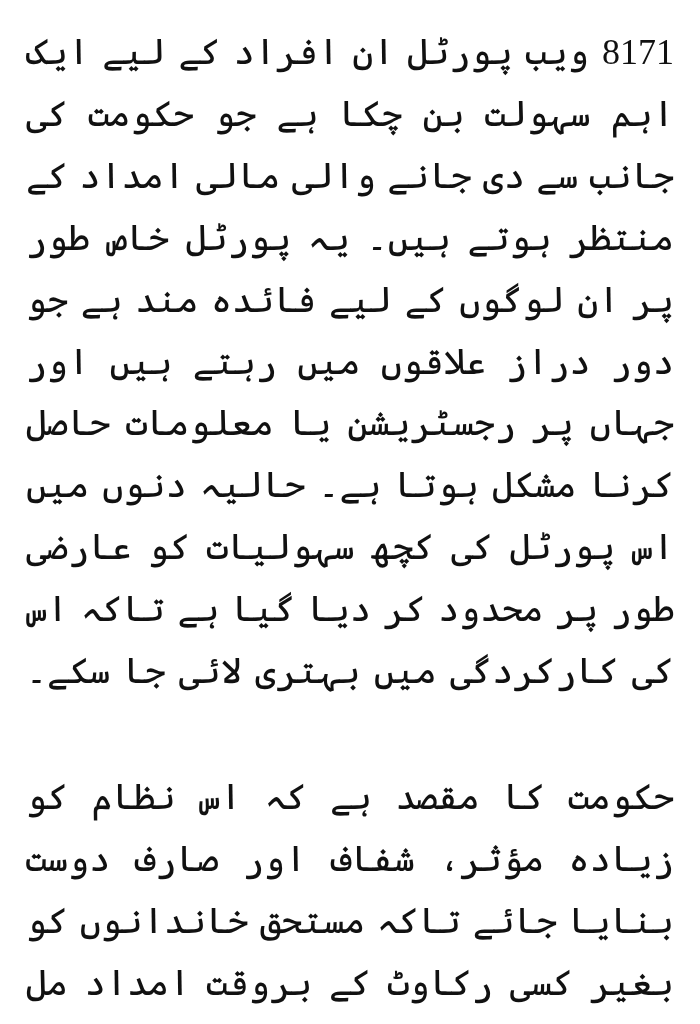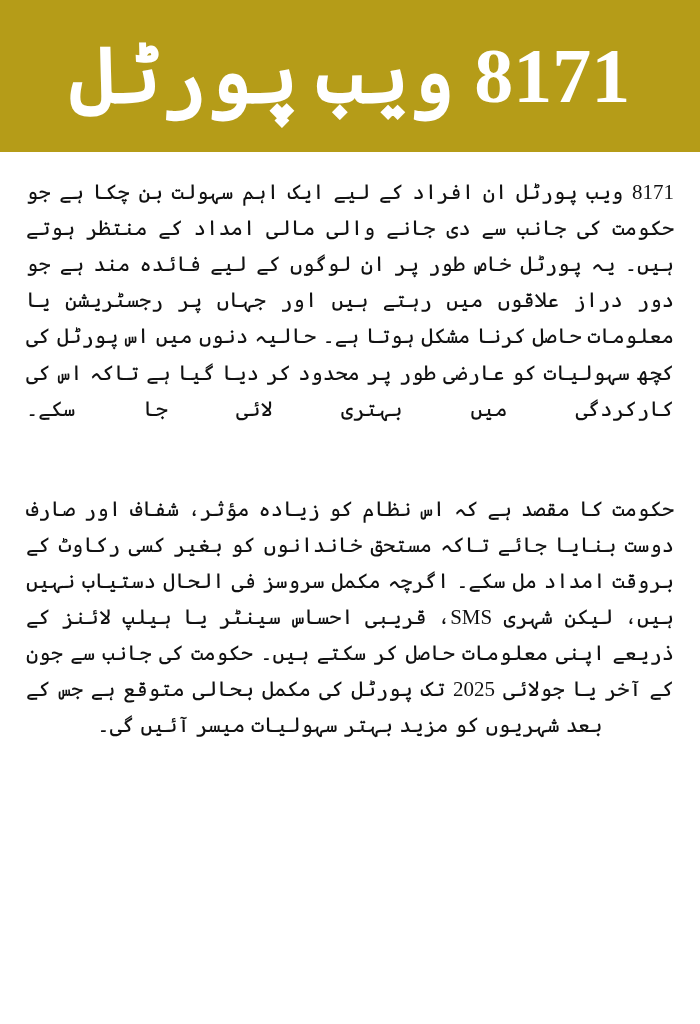--- a/index.html
+++ b/index.html
@@ -54,21 +54,21 @@
     flex: 1 1 auto;
     box-sizing: border-box;
     padding: 22px 26px 10px 26px;
     direction: rtl;
     text-align: justify;
     text-align-last: justify;
   }
 
   .para {
     font-family: "Liberation Serif", "DejaVu Serif", serif;
-    font-size: 21px;
+    font-size: 36px;
     line-height: 1.72;
     color: #111111;
     margin: 0 0 30px 0;
     direction: rtl;
     text-align: justify;
     text-align-last: center;
     word-spacing: 1px;
   }
 
   .para.first {

